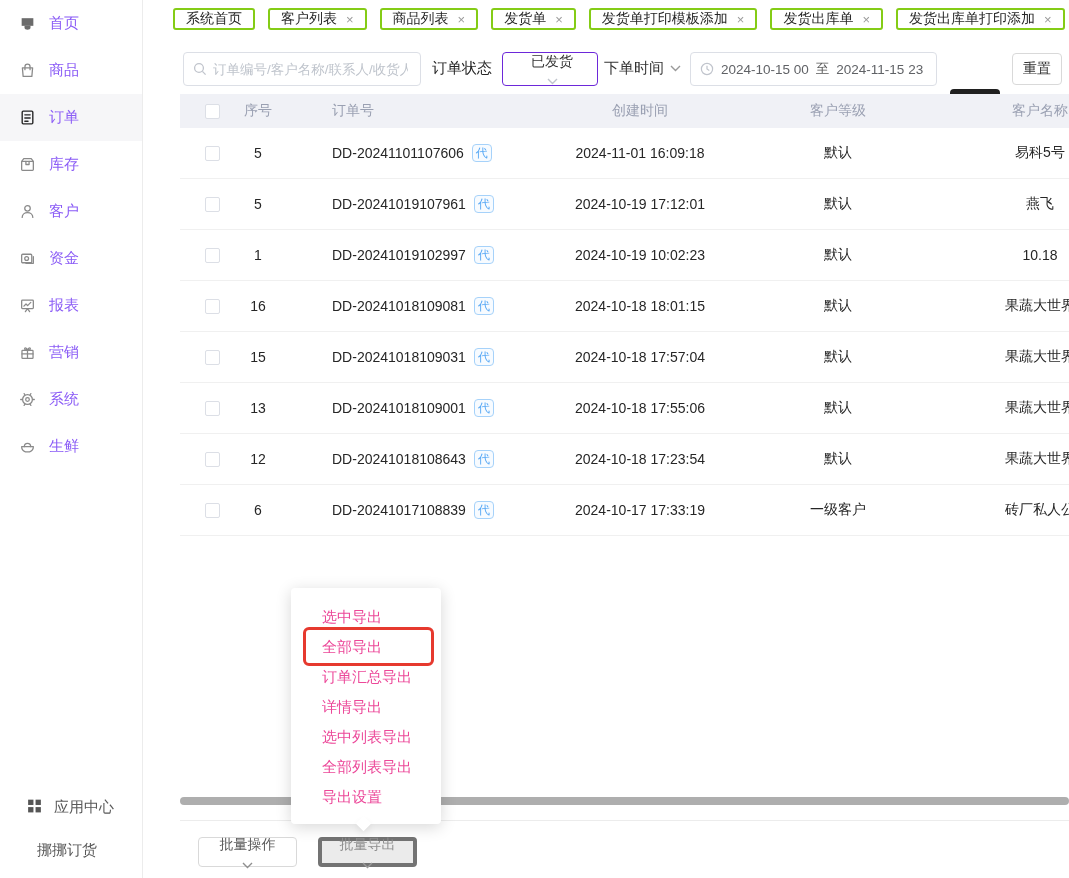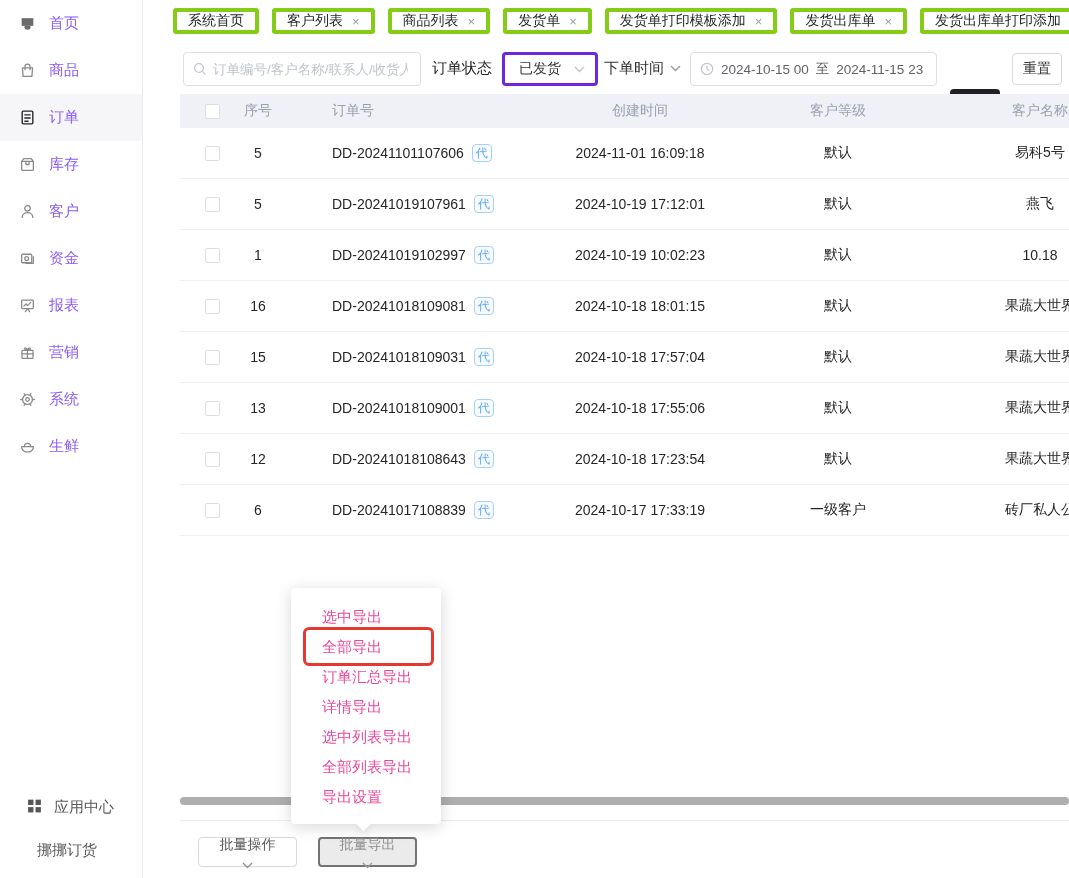--- a/index.html
+++ b/index.html
@@ -18,30 +18,30 @@
   
   .sidebar{position:absolute;left:0;top:0;width:143px;height:878px;background:#fff;border-right:1px solid #ececec;z-index:5;}
   .side-item{height:47px;display:flex;align-items:center;padding-left:19px;gap:13px;font-size:15px;color:#8b5cf6;cursor:pointer;}
   .side-item.active{background:#f6f6f8;}
   .side-item .icn{width:17px;height:17px;display:flex;align-items:center;justify-content:center;}
   .icn svg{width:17px;height:17px;}
   .side-footer-item{position:absolute;left:26px;top:790px;height:34px;display:flex;align-items:center;gap:11px;font-size:15px;color:#595959;cursor:pointer;}
   .side-brand{position:absolute;left:37px;top:836px;height:28px;display:flex;align-items:center;font-size:15px;color:#595959;}
   
   .tabbar{position:absolute;left:173px;top:8px;width:896px;height:27px;display:flex;gap:13px;overflow:hidden;}
-  .tab{flex:0 0 auto;display:flex;align-items:center;gap:9px;padding:9px 11px;height:20px;border:4px solid #84cc16;border-radius:3px;background:#fff;font-size:14px;color:#262626;white-space:nowrap;cursor:pointer;}
+  .tab{flex:0 0 auto;display:flex;align-items:center;gap:9px;padding:9px 11px;height:20px;border:2px solid #84cc16;border-radius:3px;background:#fff;font-size:14px;color:#262626;white-space:nowrap;cursor:pointer;}
   .tab .x{color:#9a9a9a;font-size:13px;line-height:1;cursor:pointer;}
   
   .filters{position:absolute;left:0;top:52px;width:1069px;height:36px;}
   .searchbox{position:absolute;left:183px;top:0;width:238px;height:34px;border:1px solid #dcdfe6;border-radius:4px;display:flex;align-items:center;padding-left:9px;gap:6px;}
   .searchbox svg{flex:0 0 auto;}
   .searchbox input{border:none;outline:none;width:195px;font-size:13.5px;color:#333;font-family:inherit;}
   .searchbox input::placeholder{color:#bfc4cc;}
   .flabel{position:absolute;left:432px;top:7px;font-size:15px;color:#262626;}
-  .fselect{position:absolute;left:502px;top:0;width:96px;height:34px;border:3px solid #6d28d9;border-radius:4px;display:flex;align-items:center;justify-content:space-between;padding:0 10px 0 14px;font-size:14px;color:#333;cursor:pointer;background:#fff;}
+  .fselect{position:absolute;left:502px;top:0;width:96px;height:34px;border:1px solid #6d28d9;border-radius:4px;display:flex;align-items:center;justify-content:space-between;padding:0 10px 0 14px;font-size:14px;color:#333;cursor:pointer;background:#fff;flex-direction:column;}
   .timedd{position:absolute;left:604px;top:7px;display:flex;align-items:center;gap:6px;font-size:15px;color:#333;cursor:pointer;}
   .daterange{position:absolute;left:690px;top:0;width:247px;height:34px;border:1px solid #dcdfe6;border-radius:4px;display:flex;align-items:center;padding:16px 9px;gap:7px;font-size:13.5px;color:#606266;overflow:hidden;white-space:nowrap;}
   .btn-search{position:absolute;left:950px;top:1px;width:50px;height:32px;background:var(--btn-dark);color:#fff;border:none;border-radius:4px;font-size:14px;font-family:inherit;cursor:pointer;margin-top:36px;}
   .btn-reset{position:absolute;left:1012px;top:1px;width:50px;height:32px;background:#fff;color:#333;border:1px solid #d9d9d9;border-radius:4px;font-size:14px;font-family:inherit;cursor:pointer;}
   
   .table{position:absolute;left:180px;top:94px;width:889px;overflow:hidden;}
   .thead{display:flex;align-items:center;height:34px;width:976px;background:var(--head-bg);color:#9aa0b2;font-size:14px;}
   .trow{display:flex;align-items:center;height:51px;width:976px;border-bottom:1px solid #f0f0f0;font-size:14px;color:#262626;}
   .c-check{width:48px;display:flex;align-items:center;padding-left:25px;}
   .c-seq{width:60px;text-align:center;}
@@ -49,21 +49,21 @@
   .c-created{width:224px;text-align:center;}
   .c-level{width:172px;text-align:center;}
   .c-cust{width:232px;text-align:center;}
   .cb{width:15px;height:15px;border:1px solid #dcdfe6;border-radius:2px;background:#fff;display:inline-block;cursor:pointer;}
   .tag{margin-left:8px;font-size:12px;color:var(--accent);border:1px solid #a6d2fa;border-radius:4px;padding:0 3px;height:18px;line-height:16px;background:#f7fbff;}
   
   .hscroll{position:absolute;left:180px;top:797px;width:889px;height:8px;background:#aeaeae;border-radius:4px;z-index:1;cursor:pointer;}
   .bottom-line{position:absolute;left:180px;top:820px;width:889px;height:1px;background:#ececec;}
   .btn-batch{position:absolute;top:837px;height:30px;display:flex;align-items:center;justify-content:center;gap:8px;border-radius:4px;font-size:14px;font-family:inherit;cursor:pointer;flex-direction:column;}
   #btn-batch-ops{left:198px;width:99px;background:#fff;border:1px solid #d9d9d9;color:#595959;}
-  #btn-batch-export{left:318px;width:99px;background:#ebebeb;border:2px solid #737373;color:#8f8f8f;z-index:2;}
+  #btn-batch-export{left:318px;width:99px;background:#ebebeb;border:4px solid #737373;color:#8f8f8f;z-index:2;}
   
   .popup{position:absolute;left:291px;top:588px;width:150px;height:236px;background:#fff;border-radius:4px;box-shadow:0 3px 16px rgba(0,0,0,0.16);z-index:3;padding-top:14px;}
   .popup::after{content:'';position:absolute;left:67px;bottom:-5px;width:11px;height:11px;background:#fff;transform:rotate(45deg);box-shadow:3px 3px 7px rgba(0,0,0,0.07);}
   .menu-item{height:30px;line-height:30px;padding-left:31px;font-size:15px;color:#ec4899;position:relative;cursor:pointer;white-space:nowrap;}
   .menu-item.hl::after{content:'';position:absolute;left:12px;right:7px;top:-5px;bottom:-4px;border:3px solid var(--hl-red);border-radius:6px;pointer-events:none;}
   .chev svg{display:block;}
 </style>
 </head>
 <body>
 

